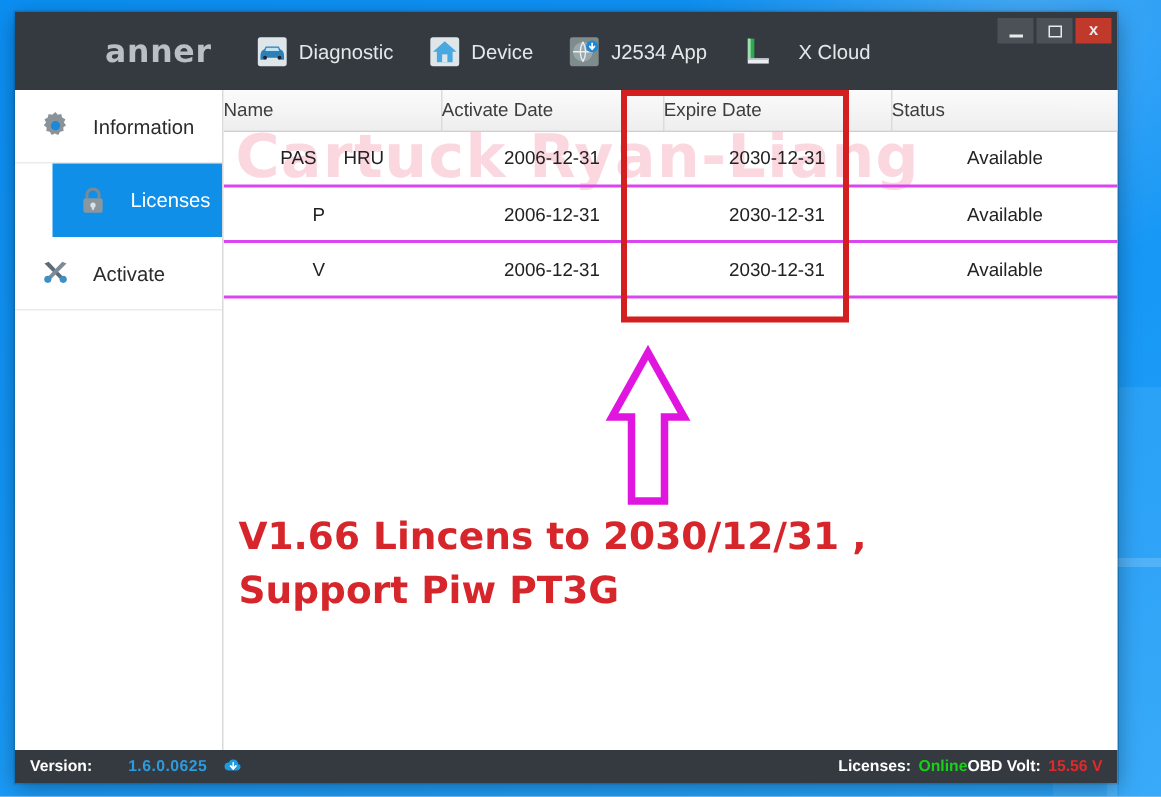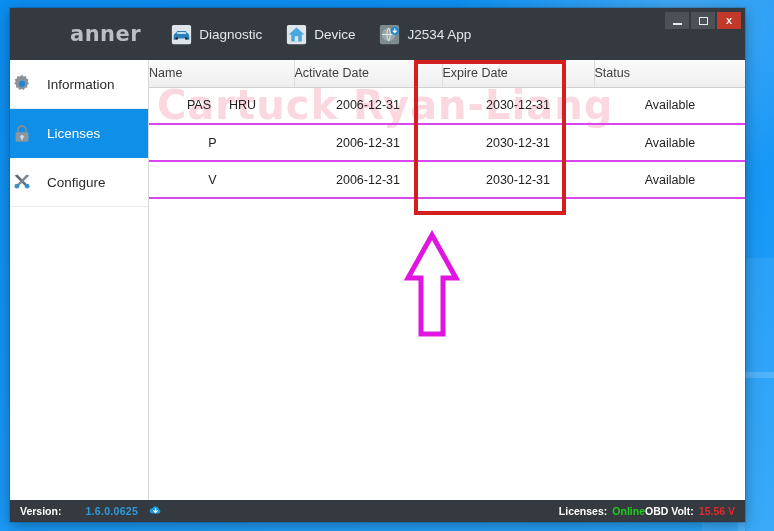--- a/index.html
+++ b/index.html
@@ -68,24 +68,24 @@
   
   #body{ flex:1; display:flex; min-height:0; background:#fff; position:relative;}
 
   
   #sidebar{
     width:139px; flex:0 0 139px; background:#ffffff;
     border-right:1px solid #d9d9d9; position:relative; z-index:3;
   }
   .side-item{
     height:49px; display:flex; align-items:center; gap:14px;
-    padding-left:1px; cursor:pointer; border-bottom:1px solid #ececec;
+    padding-left:16px; cursor:pointer; border-bottom:1px solid #ececec;
     background:#fff;
   }
-  .side-item.active{ background:#0f8fe8; border-bottom:none;}
+  .side-item.active{ background:#0f8fe8; border-bottom:none;margin-left:25px;}
   .side-item .slbl{ font-size:13.5px; color:#2b2b2b; }
   .side-item.active .slbl{ color:#ffffff; }
   .sideicon{ width:22px; height:22px; flex:0 0 22px; display:block;}
 
   
   #content{ flex:1; position:relative; background:#fff; min-width:0; }
 
   .watermark{
     position:absolute; left:8px; top:22px;
     font-size:40px; font-weight:bold; color:#fbd7e0;
@@ -188,20 +188,31 @@
             <rect x="1" y="1" width="22" height="22" rx="2" fill="#7f8c8d"></rect>
             <circle cx="11" cy="12" r="7.5" fill="#9aa7a9"></circle>
             <path d="M11 4.5 q4 7.5 0 15 M11 4.5 q-4 7.5 0 15 M3.5 12 h15" stroke="#e7f0f2" stroke-width="1" fill="none"></path>
             <circle cx="18" cy="8" r="4.6" fill="#1e88d8"></circle>
             <path d="M18 5.6 v3.4 M16.2 8 l1.8 2 l1.8-2" stroke="#fff" stroke-width="1.3" fill="none" stroke-linecap="round"></path>
           </svg>
         </span>
         <span class="lbl">J2534 App</span>
       </div>
 
+      <div class="navitem" style="gap:16px;">
+        <span>
+          <svg class="navicon" viewBox="0 0 24 24">
+            <rect x="4" y="2" width="5" height="15" fill="#2eab52"></rect>
+            <rect x="4" y="2" width="2.2" height="15" fill="#9fdfaf"></rect>
+            <rect x="4" y="17" width="16" height="4" fill="#e9eef0"></rect>
+            <rect x="4" y="17" width="16" height="1.2" fill="#b9c3c7"></rect>
+          </svg>
+        </span>
+        <span class="lbl">X Cloud</span>
+      </div>
 
     </div>
 
     <div class="winbtns">
       <div class="wbtn">
           <div class="bar-min"></div>
         </div>
       <div class="wbtn">
           <div class="sq-max"></div>
         </div>
@@ -239,21 +250,21 @@
 
       <div class="side-item">
         <span>
           <svg class="sideicon" viewBox="0 0 24 24">
             <path d="M4 5 l3-1.2 11 11.4 -1.8 2 Z" fill="#5b6b78"></path>
             <path d="M20 5 l-3-1.2 -11 11.4 1.8 2 Z" fill="#7d8b96"></path>
             <circle cx="17.6" cy="16.6" r="2.6" fill="#3f8fc4"></circle>
             <circle cx="6.4" cy="16.6" r="2.6" fill="#3f8fc4"></circle>
           </svg>
         </span>
-        <span class="slbl">Configure</span>
+        <span class="slbl">Activate</span>
       </div>
     </div>
 
     <div id="content">
 
       <div class="watermark">Cartuck Ryan-Liang</div>
 
       <table class="lic">
         <colgroup>
           <col style="width:145px">
@@ -312,20 +323,24 @@
       </table>
 
       <div class="redbox"></div>
 
       <div class="arrow-wrap">
         <svg width="62" height="110" viewBox="0 0 62 110">
           <path d="M31 5 L55 48 H42 V104 H20 V48 H7 Z" fill="none" stroke="#e016e0" stroke-width="5" stroke-linejoin="miter"></path>
         </svg>
       </div>
 
+      <div class="annot">
+        <div>V1.66 Lincens to 2030/12/31 ,</div>
+        <div>Support Piw PT3G</div>
+      </div>
 
     </div>
   </div>
 
   <div id="statusbar">
     <span class="st-label">Version:</span>
     <span class="st-ver">1.6.0.0625</span>
     <span class="dl-cloud">
       <svg width="15" height="12" viewBox="0 0 24 20">
         <path d="M6.5 16 a4.4 4.4 0 0 1 .4-8.8 a5.6 5.6 0 0 1 10.6 1.4 a3.8 3.8 0 0 1 -.6 7.4 Z" fill="#1e9be0"></path>

